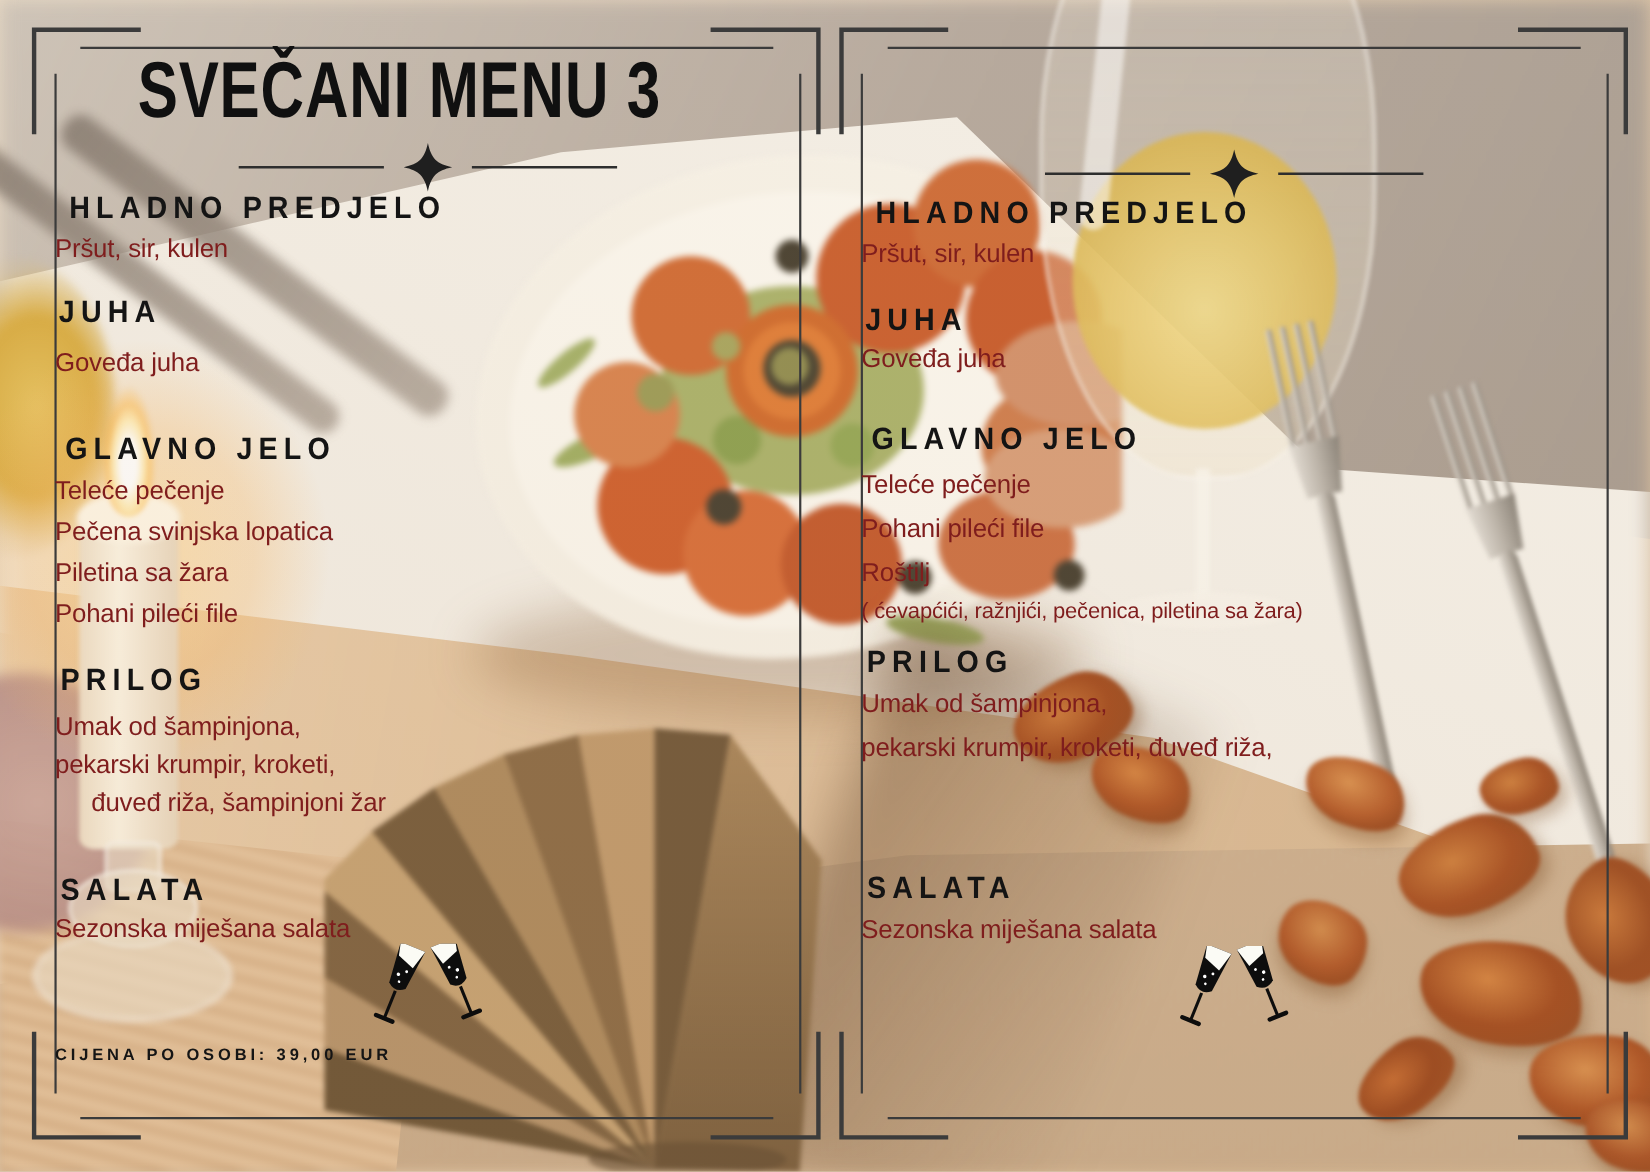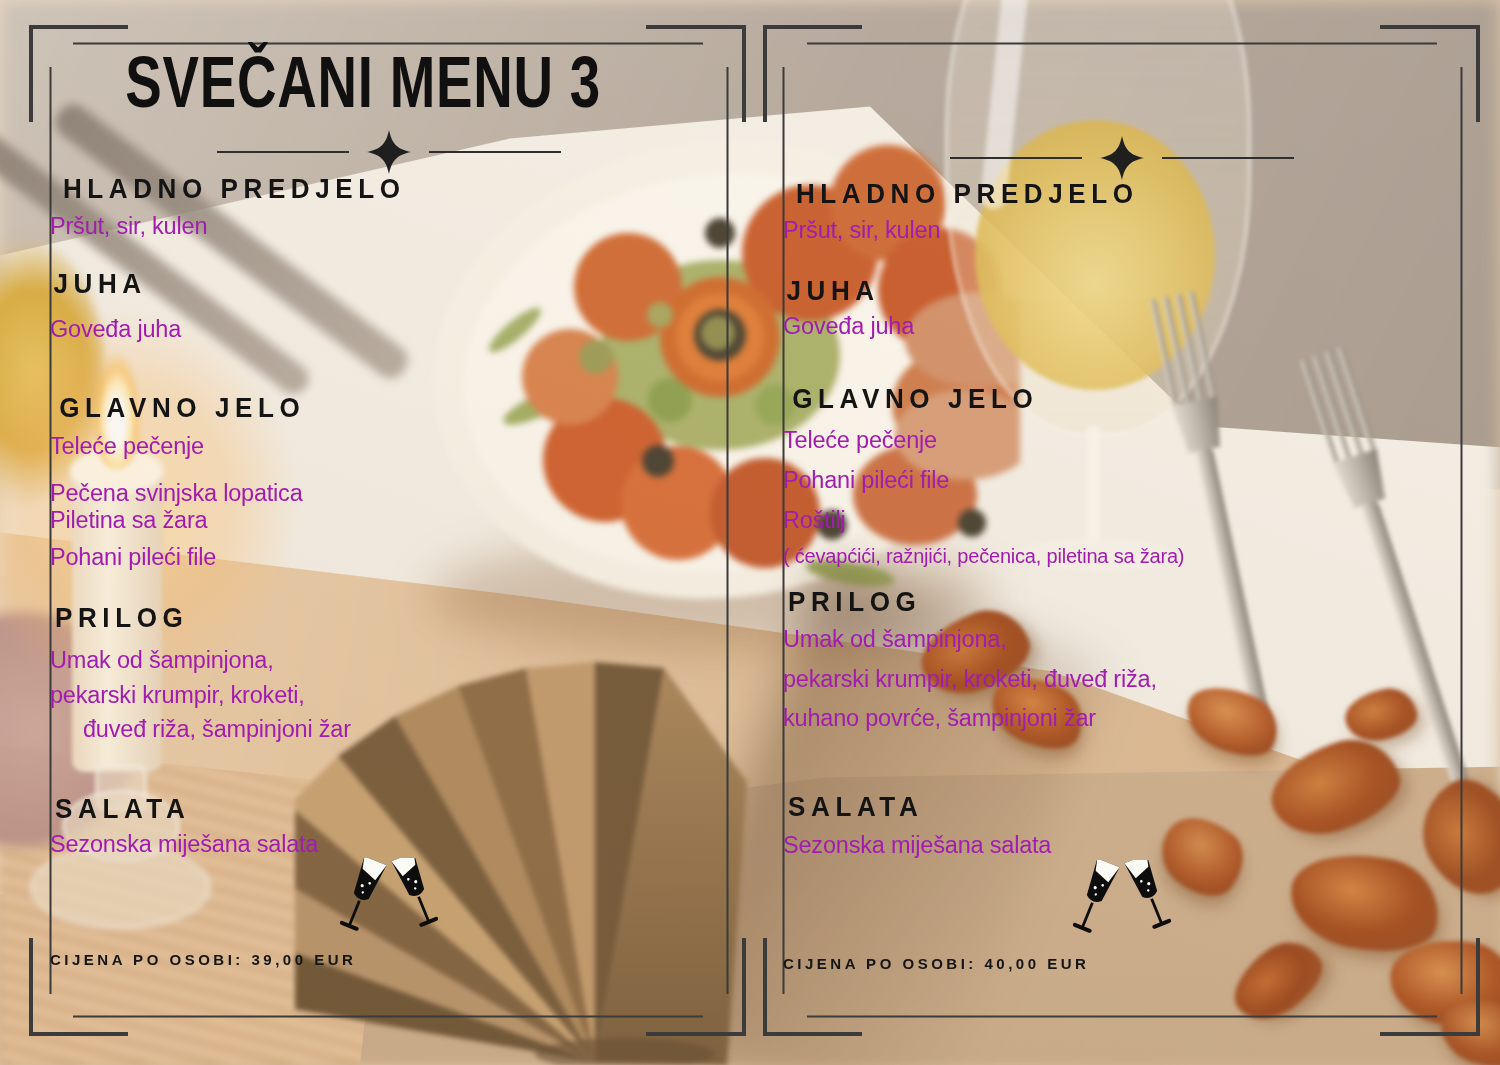--- a/index.html
+++ b/index.html
@@ -47,21 +47,21 @@
   
   #frame{position:absolute;inset:0;z-index:2;}
   #frame path{fill:none;stroke:#3b3b3b;}
   
   .panel{position:absolute;top:0;height:100%;z-index:3;}
   .panel>div{position:absolute;left:0;right:0;text-align:left;}
   .menu-title{font-size:72px;line-height:72px;font-weight:700;color:#101010;white-space:nowrap;}
   .cond{display:inline-block;transform:scaleX(.76);transform-origin:50% 50%;letter-spacing:1px;white-space:nowrap;}
   .sec-head{font-size:28px;line-height:28px;font-weight:700;color:#141414;white-space:nowrap;}
   .hcond{display:inline-block;transform:scaleX(.93);transform-origin:50% 50%;letter-spacing:6px;margin-right:-6px;white-space:nowrap;}
-  .item{font-size:23.5px;line-height:28px;color:#a21caf;letter-spacing:-.2px;white-space:nowrap;}
+  .item{font-size:23.5px;line-height:28px;color:#7f1d1d;letter-spacing:-.2px;white-space:nowrap;}
   .item.note{font-size:20px;}
   .price{font-size:15px;font-weight:700;letter-spacing:3.5px;color:#151515;white-space:nowrap;}
   .divider,.cheers{display:flex;justify-content:center;}
   .divider line{stroke:#2e2e2e;stroke-width:2.2;}
   .divider .star{fill:#1f1f1f;}
   .cheers .glass{fill:#0d0d0d;}
 </style>
 </head>
 <body>
 
@@ -238,21 +238,21 @@
         <line x1="226" y1="23" x2="358" y2="23"></line>
       <path class="star" d="M186,1 C189,15 194,20 208,23 C194,26 189,31 186,45 C183,31 178,26 164,23 C178,20 183,15 186,1 Z"></path>
     </svg>
   </div>
   <div class="sec-head" style="top:175px;"><span class="hcond">HLADNO PREDJELO</span></div>
   <div class="item" style="top:212px;">Pršut, sir, kulen</div>
   <div class="sec-head" style="top:270px;"><span class="hcond">JUHA</span></div>
   <div class="item" style="top:315px;">Goveđa juha</div>
   <div class="sec-head" style="top:394px;"><span class="hcond">GLAVNO JELO</span></div>
   <div class="item" style="top:432px;">Teleće pečenje</div>
-  <div class="item" style="top:469px;margin-top:10px;">Pečena svinjska lopatica</div>
+  <div class="item" style="top:469px;">Pečena svinjska lopatica</div>
   <div class="item" style="top:506px;">Piletina sa žara</div>
   <div class="item" style="top:543px;">Pohani pileći file</div>
   <div class="sec-head" style="top:604px;"><span class="hcond">PRILOG</span></div>
   <div class="item" style="top:646px;">Umak od šampinjona,</div>
   <div class="item" style="top:681px;">pekarski krumpir, kroketi,</div>
   <div class="item" style="top:715px;margin-left:33px;">đuveđ riža, šampinjoni žar</div>
   <div class="sec-head" style="top:795px;"><span class="hcond">SALATA</span></div>
   <div class="item" style="top:830px;">Sezonska miješana salata</div>
   <div class="cheers" style="top:858px;">
     <svg width="118" height="96" viewBox="0 0 118 96">
@@ -292,21 +292,20 @@
   <div class="sec-head" style="top:277px;"><span class="hcond">JUHA</span></div>
   <div class="item" style="top:312px;">Goveđa juha</div>
   <div class="sec-head" style="top:385px;"><span class="hcond">GLAVNO JELO</span></div>
   <div class="item" style="top:426px;">Teleće pečenje</div>
   <div class="item" style="top:466px;">Pohani pileći file</div>
   <div class="item" style="top:506px;">Roštilj</div>
   <div class="item note" style="top:542px;">( ćevapćići, ražnjići, pečenica, piletina sa žara)</div>
   <div class="sec-head" style="top:588px;"><span class="hcond">PRILOG</span></div>
   <div class="item" style="top:625px;">Umak od šampinjona,</div>
   <div class="item" style="top:665px;">pekarski krumpir, kroketi, đuveđ riža,</div>
-  <div class="item" style="top:704px;">kuhano povrće, šampinjoni žar</div>
   <div class="sec-head" style="top:793px;"><span class="hcond">SALATA</span></div>
   <div class="item" style="top:831px;">Sezonska miješana salata</div>
   <div class="cheers" style="top:860px;">
     <svg width="118" height="96" viewBox="0 0 118 96">
       <g transform="translate(41,14) rotate(22)">
         <path class="glass" d="M-12,-12 L12,-12 L8,26 Q0,33 -8,26 Z"></path>
         <path d="M-12,-12 L12,-12 L7,6 L-9,0 Z" fill="#fbfbf5"></path>
         <circle cx="-3" cy="16" r="1.6" fill="#fff"></circle>
           <circle cx="3" cy="11" r="1.3" fill="#fff"></circle>
           <circle cx="0" cy="22" r="1.2" fill="#fff"></circle>
@@ -317,14 +316,13 @@
         <path class="glass" d="M-12,-12 L12,-12 L8,26 Q0,33 -8,26 Z"></path>
         <path d="M-12,-12 L12,-12 L9,0 L-7,6 Z" fill="#fbfbf5"></path>
         <circle cx="3" cy="16" r="1.6" fill="#fff"></circle>
           <circle cx="-3" cy="11" r="1.3" fill="#fff"></circle>
           <circle cx="0" cy="22" r="1.2" fill="#fff"></circle>
         <rect class="glass" x="-1.4" y="31" width="2.8" height="26"></rect>
         <rect class="glass" x="-10" y="56" width="20" height="4" rx="2"></rect>
       </g>
     </svg>
   </div>
-  <div class="price" style="top:955px;">CIJENA PO OSOBI: 40,00 EUR</div>
 </section>
 
 </body></html>

